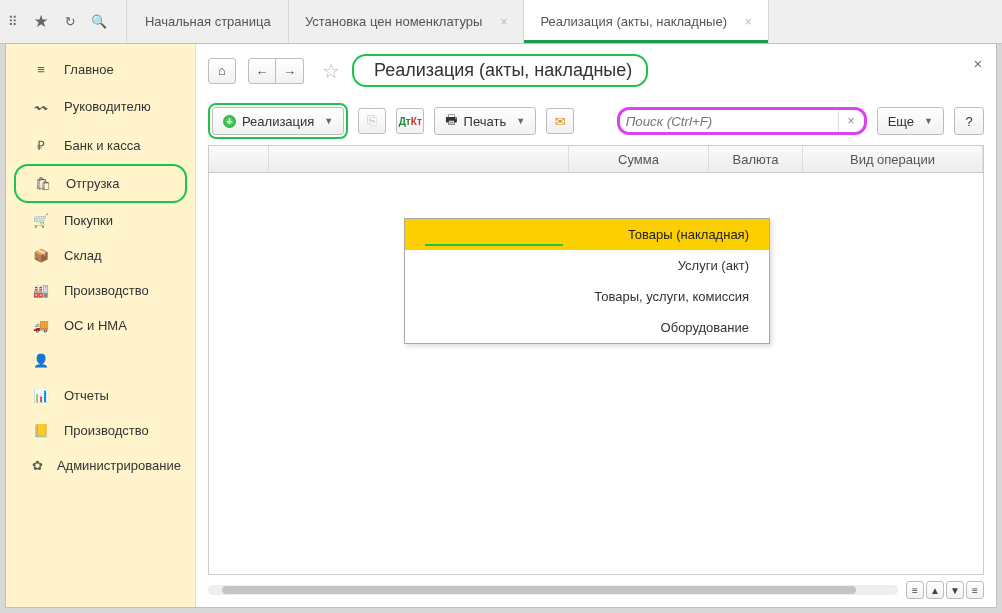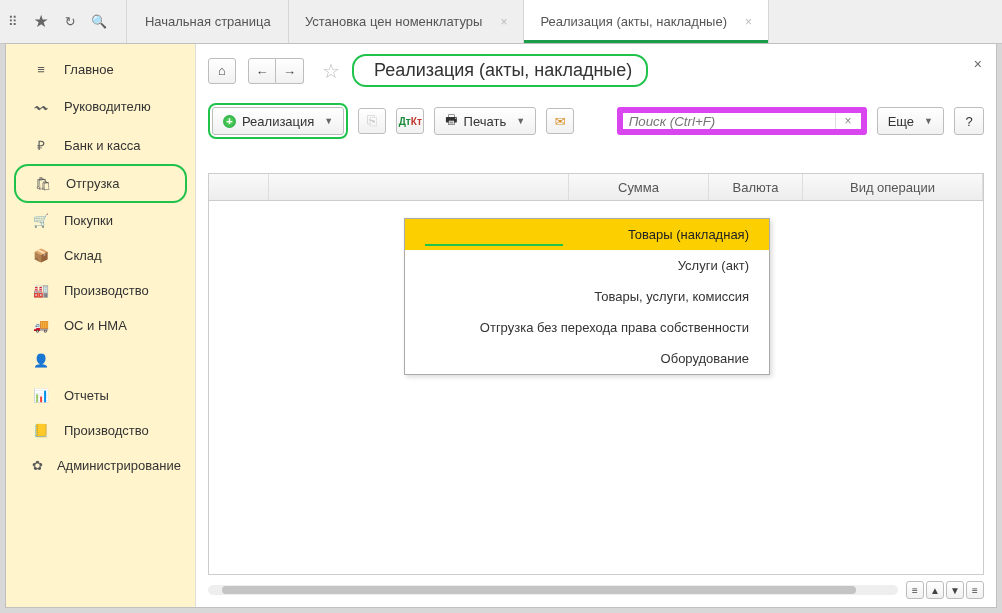--- a/index.html
+++ b/index.html
@@ -148,21 +148,21 @@
     font-size: 13px; color: #333;
     cursor: pointer;
     gap: 6px;
   }
   .btn .caret { font-size: 9px; color: #666; margin-left: 4px; }
   .green-circle { width: 13px; height: 13px; border-radius: 50%; background: radial-gradient(#66e266,#1a9c3a); display: inline-flex; align-items: center; justify-content: center; color: #fff; font-size: 11px; font-weight: bold; line-height: 1; }
   .realize-highlight { border: 2px solid #1fc24b; border-radius: 8px; display: inline-block; padding: 2px; }
   .spacer { flex: 1; }
   .search-box {
     display: flex; align-items: center;
-    border: 6px solid #d946ef; background: #fff; border-radius: 3px;
+    border: 3px solid #d946ef; background: #fff; border-radius: 12px;
     height: 28px; width: 250px;
   }
   .search-box input {
     flex: 1; border: none; outline: none; padding: 0 6px;
     font-style: italic; color: #999; background: transparent;
   }
   .search-clear {
     width: 26px; height: 100%; border-left: 1px solid #ddd;
     display: flex; align-items: center; justify-content: center;
     font-size: 12px; color: #888;
@@ -190,21 +190,21 @@
     color: #222;
     position: relative;
   }
   .dd-underline {
     position: absolute;
     left: 20px; right: auto; bottom: 4px;
     width: 138px; height: 2px; background: #1fc24b;
   }
 
   
-  .table-area { flex: 1; display: flex; flex-direction: column; padding: 0 12px 8px; overflow: hidden; margin-top: 28px; }
+  .table-area { flex: 1; display: flex; flex-direction: column; padding: 0 12px 8px; overflow: hidden; }
   .tbl-header {
     display: flex;
     border: 1px solid #ccc;
     background: linear-gradient(#fafafa,#ededed);
     height: 28px;
   }
   .th {
     border-right: 1px solid #ddd;
     padding: 6px 10px;
     color: #555; font-size: 13px;
@@ -386,22 +386,19 @@
           <span>Товары (накладная)</span>
           <span class="dd-underline"></span>
         </div>
         <div class="dd-item">
           <span>Услуги (акт)</span>
         </div>
         <div class="dd-item">
           <span>Товары, услуги, комиссия</span>
         </div>
         <div class="dd-item">
-          <span>Отгрузка без перехода права собственности</span>
-        </div>
-        <div class="dd-item">
           <span>Оборудование</span>
         </div>
       </div>
 
     </div>
   </div>
 </div>
 
 </body></html>

